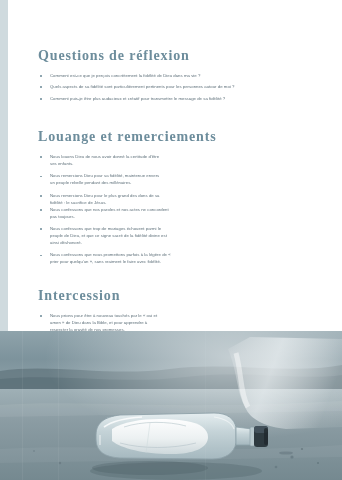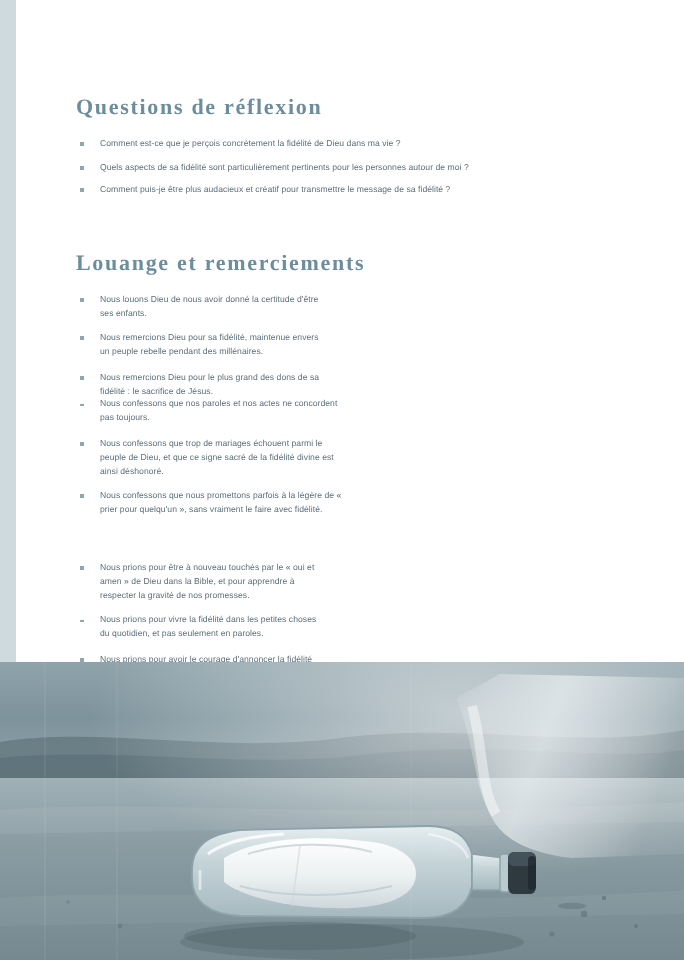--- a/index.html
+++ b/index.html
@@ -42,21 +42,21 @@
 
   .section {
     margin-bottom: 0;
   }
 
   .section-gap-1 { height: 22px; }
   .section-gap-2 { height: 22px; }
 
   .heading {
     font-family: "Liberation Serif", serif;
-    font-size: 11px;
+    font-size: 14px;
     font-weight: 700;
     letter-spacing: 0.85px;
     color: #6d8d9c;
     margin: 0 0 8px 0;
     line-height: 1.2;
     white-space: nowrap;
   }
 
   .cols {
     display: flex;
@@ -178,20 +178,21 @@
           </ul>
         </div>
       </div>
     </div>
 
     <div class="section-gap-2"></div>
 
     <div class="section">
       <div class="cols">
         <div class="col left">
+          <div class="heading">Intercession</div>
           <ul class="bullets">
             <li>
               <span class="bullet-dot"></span>
               <span>Nous prions pour être à nouveau touchés par le « oui et amen » de Dieu dans la Bible, et pour apprendre à respecter la gravité de nos promesses.</span>
             </li>
             <li>
               <span class="bullet-dot"></span>
               <span>Nous prions pour vivre la fidélité dans les petites choses du quotidien, et pas seulement en paroles.</span>
             </li>
             <li>

